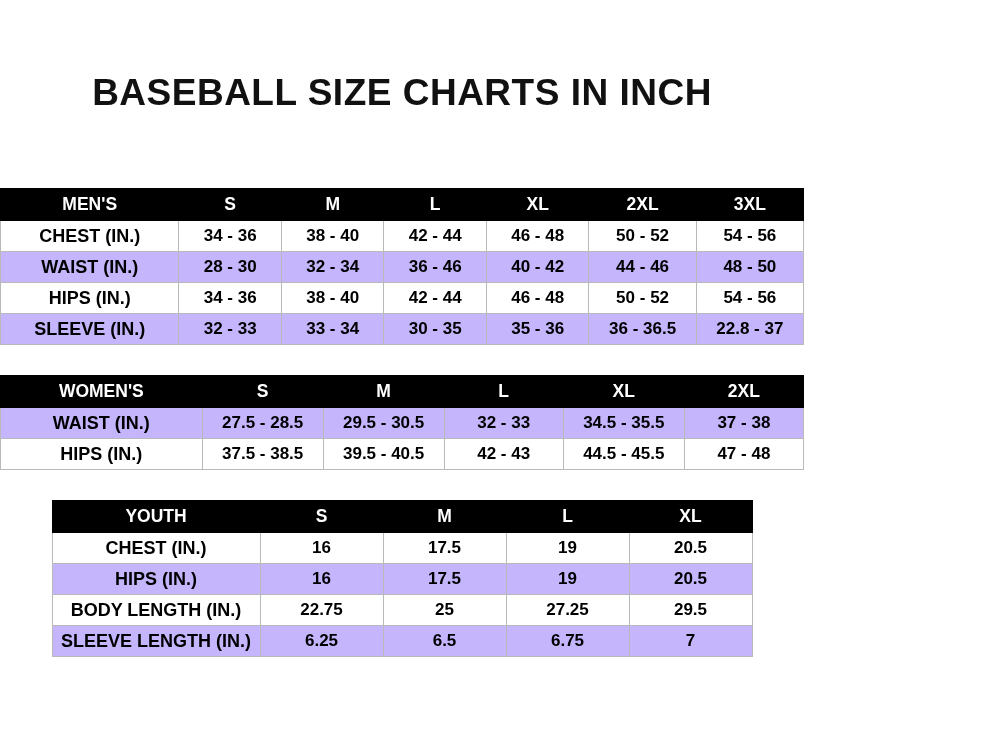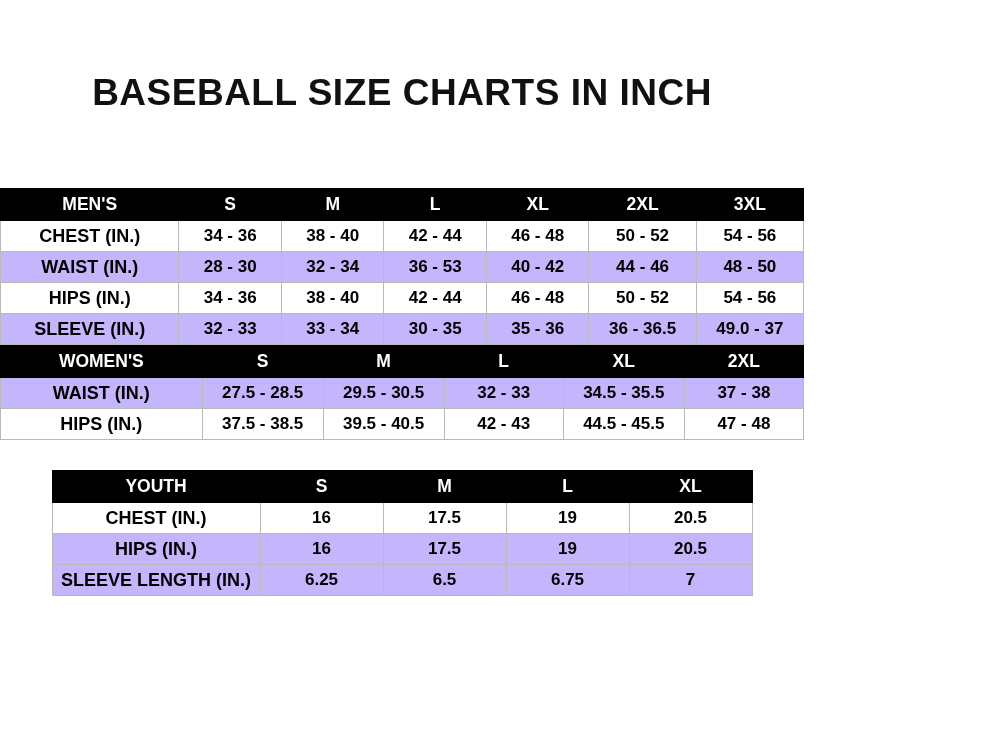--- a/index.html
+++ b/index.html
@@ -27,21 +27,21 @@
     letter-spacing: 0.5px;
     margin: 0;
     padding-top: 72px;
     color: #111111;
   }
   .chart-wrap {
     display: flex;
     justify-content: center;
   }
   #men-chart-wrap { margin-top: 74px; }
-  #women-chart-wrap { }
+  #women-chart-wrap { margin-top: 30px; }
   #youth-chart-wrap { margin-top: 30px; }
 
   table.sizechart {
     border-collapse: collapse;
     table-layout: fixed;
     background: #ffffff;
   }
   table.sizechart td, table.sizechart th {
     border: 1px solid #b9b9b9;
     text-align: center;
@@ -116,42 +116,42 @@
           <td>38 - 40</td>
           <td>42 - 44</td>
           <td>46 - 48</td>
           <td>50 - 52</td>
           <td>54 - 56</td>
         </tr>
         <tr class="alt">
           <td class="rowlabel">WAIST (IN.)</td>
           <td>28 - 30</td>
           <td>32 - 34</td>
-          <td>36 - 53</td>
+          <td>36 - 46</td>
           <td>40 - 42</td>
           <td>44 - 46</td>
           <td>48 - 50</td>
         </tr>
         <tr>
           <td class="rowlabel">HIPS (IN.)</td>
           <td>34 - 36</td>
           <td>38 - 40</td>
           <td>42 - 44</td>
           <td>46 - 48</td>
           <td>50 - 52</td>
           <td>54 - 56</td>
         </tr>
         <tr class="alt">
           <td class="rowlabel">SLEEVE (IN.)</td>
           <td>32 - 33</td>
           <td>33 - 34</td>
           <td>30 - 35</td>
           <td>35 - 36</td>
           <td>36 - 36.5</td>
-          <td>49.0 - 37</td>
+          <td>22.8 - 37</td>
         </tr>
       </tbody>
     </table>
   </div>
 
   <div class="chart-wrap" id="women-chart-wrap">
     <table class="sizechart" id="women-chart">
       <colgroup>
         <col class="c0">
           <col class="cx">
@@ -217,20 +217,27 @@
           <td>19</td>
           <td>20.5</td>
         </tr>
         <tr class="alt">
           <td class="rowlabel">HIPS (IN.)</td>
           <td>16</td>
           <td>17.5</td>
           <td>19</td>
           <td>20.5</td>
         </tr>
+        <tr>
+          <td class="rowlabel">BODY LENGTH (IN.)</td>
+          <td>22.75</td>
+          <td>25</td>
+          <td>27.25</td>
+          <td>29.5</td>
+        </tr>
         <tr class="alt">
           <td class="rowlabel">SLEEVE LENGTH (IN.)</td>
           <td>6.25</td>
           <td>6.5</td>
           <td>6.75</td>
           <td>7</td>
         </tr>
       </tbody>
     </table>
   </div>

